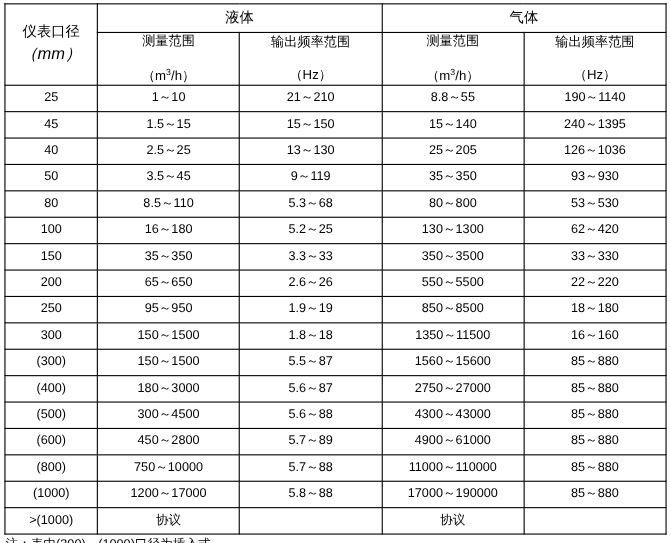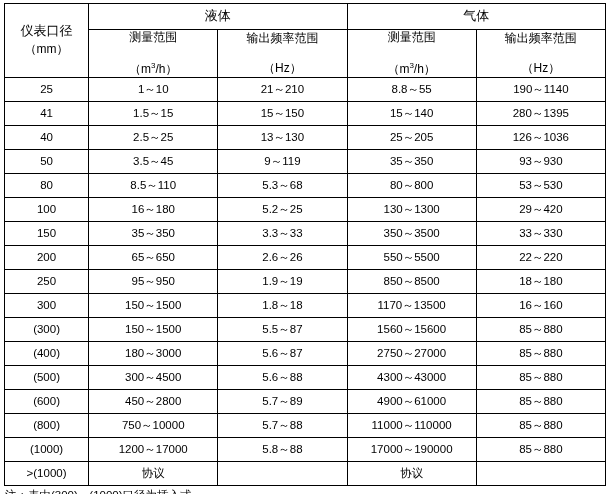--- a/index.html
+++ b/index.html
@@ -46,21 +46,22 @@
   .hdr-sub .l1 { display: block; }
   .hdr-sub .l2 { display: block; margin-top: 16px; }
   .col-dia { width: 84px; }
   .col-data { width: 129px; }
   .dia-cell {
     font-size: 13px;
   }
   .dia-cell .unit {
     display: block;
     margin-top: 4px;
-    font-size: 12px;
+    font-size: 15px;
+    font-style: italic;
   }
   tbody td {
     height: 23px;
     font-size: 11.5px;
   }
   .note {
     margin-top: 3px;
     font-size: 11.5px;
     line-height: 1.2;
     padding-left: 1px;
@@ -112,25 +113,25 @@
     </thead>
     <tbody>
         <tr>
           <td>25</td>
           <td>1～10</td>
           <td>21～210</td>
           <td>8.8～55</td>
           <td>190～1140</td>
         </tr>
         <tr>
-          <td>41</td>
+          <td>45</td>
           <td>1.5～15</td>
           <td>15～150</td>
           <td>15～140</td>
-          <td>280～1395</td>
+          <td>240～1395</td>
         </tr>
         <tr>
           <td>40</td>
           <td>2.5～25</td>
           <td>13～130</td>
           <td>25～205</td>
           <td>126～1036</td>
         </tr>
         <tr>
           <td>50</td>
@@ -144,21 +145,21 @@
           <td>8.5～110</td>
           <td>5.3～68</td>
           <td>80～800</td>
           <td>53～530</td>
         </tr>
         <tr>
           <td>100</td>
           <td>16～180</td>
           <td>5.2～25</td>
           <td>130～1300</td>
-          <td>29～420</td>
+          <td>62～420</td>
         </tr>
         <tr>
           <td>150</td>
           <td>35～350</td>
           <td>3.3～33</td>
           <td>350～3500</td>
           <td>33～330</td>
         </tr>
         <tr>
           <td>200</td>
@@ -171,21 +172,21 @@
           <td>250</td>
           <td>95～950</td>
           <td>1.9～19</td>
           <td>850～8500</td>
           <td>18～180</td>
         </tr>
         <tr>
           <td>300</td>
           <td>150～1500</td>
           <td>1.8～18</td>
-          <td>1170～13500</td>
+          <td>1350～11500</td>
           <td>16～160</td>
         </tr>
         <tr>
           <td>(300)</td>
           <td>150～1500</td>
           <td>5.5～87</td>
           <td>1560～15600</td>
           <td>85～880</td>
         </tr>
         <tr>

